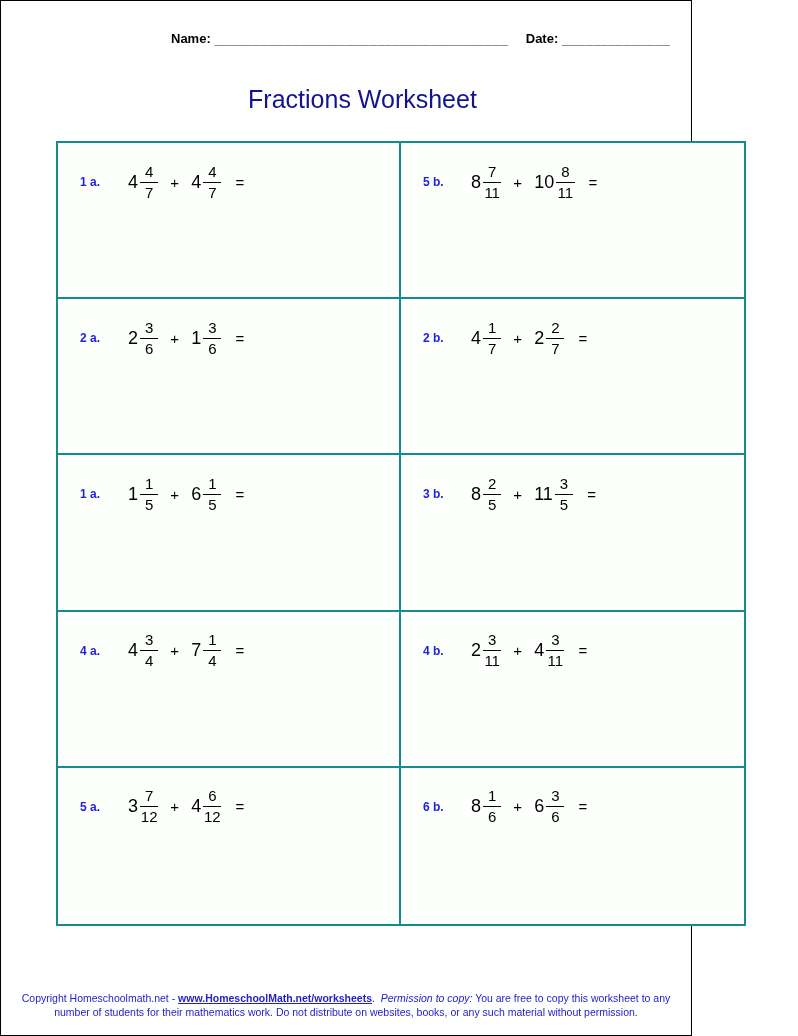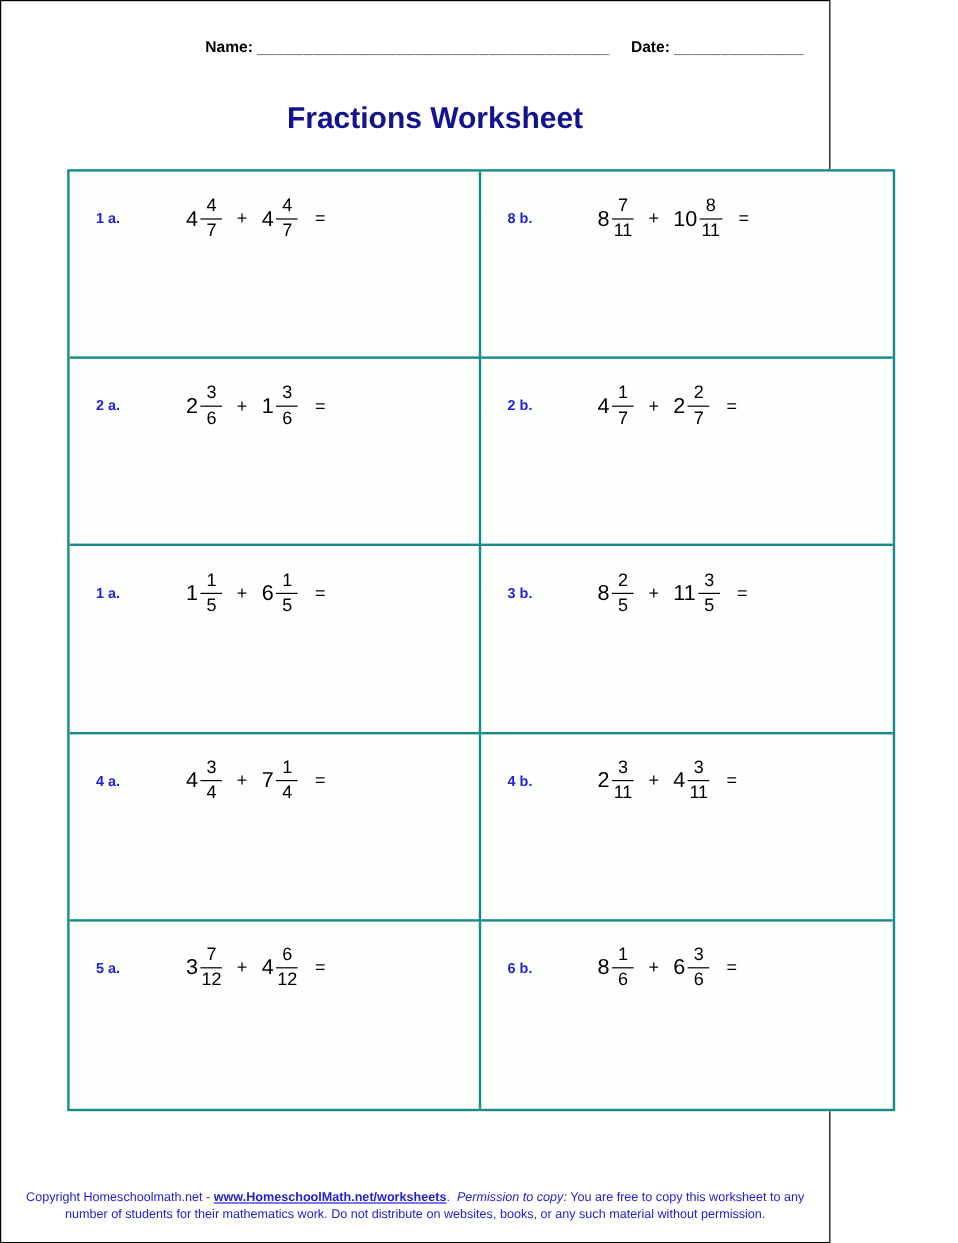--- a/index.html
+++ b/index.html
@@ -30,21 +30,21 @@
   .blank-line { color: #777; letter-spacing: 0.5px; }
   .date-group { margin-left: 14px; }
   
   .title {
     position: absolute;
     top: 84px;
     left: 0;
     width: 100%;
     text-align: center;
     font-size: 25px;
-    font-weight: bold;
+    font-weight: normal;
     color: #13138f;
     padding-left: 33px;
   }
   
   .grid {
     position: absolute;
     left: 55px;
     top: 140px;
     width: 690px;
     height: 785px;
@@ -56,21 +56,20 @@
   }
   .cell {
     padding: 18px 0 0 22px;
   }
   .cell.col-a { border-right: 2px solid #178a8a; }
   .cell.row-not-last { border-bottom: 2px solid #178a8a; }
   .cell-inner {
     display: flex;
     align-items: center;
     min-height: 42px;
-    gap: 27px;
   }
   .plabel {
     color: #2222dd;
     font-weight: bold;
     font-size: 12px;
     width: 32px;
     flex: 0 0 auto;
     margin-right: 16px;
     white-space: nowrap;
   }
@@ -142,21 +141,21 @@
               <span class="num">4</span>
               <span class="den">7</span>
             </span>
           <span class="eqsign">=</span>
         </span>
       </div>
     </div>
 
     <div class="cell row-not-last">
       <div class="cell-inner">
-        <span class="plabel">8 b.</span>
+        <span class="plabel">5 b.</span>
         <span class="expr">
           <span class="whole">8</span>
           <span class="frac">
               <span class="num">7</span>
               <span class="den">11</span>
             </span>
           <span class="op">+</span>
           <span class="whole">10</span>
           <span class="frac">
               <span class="num">8</span>

